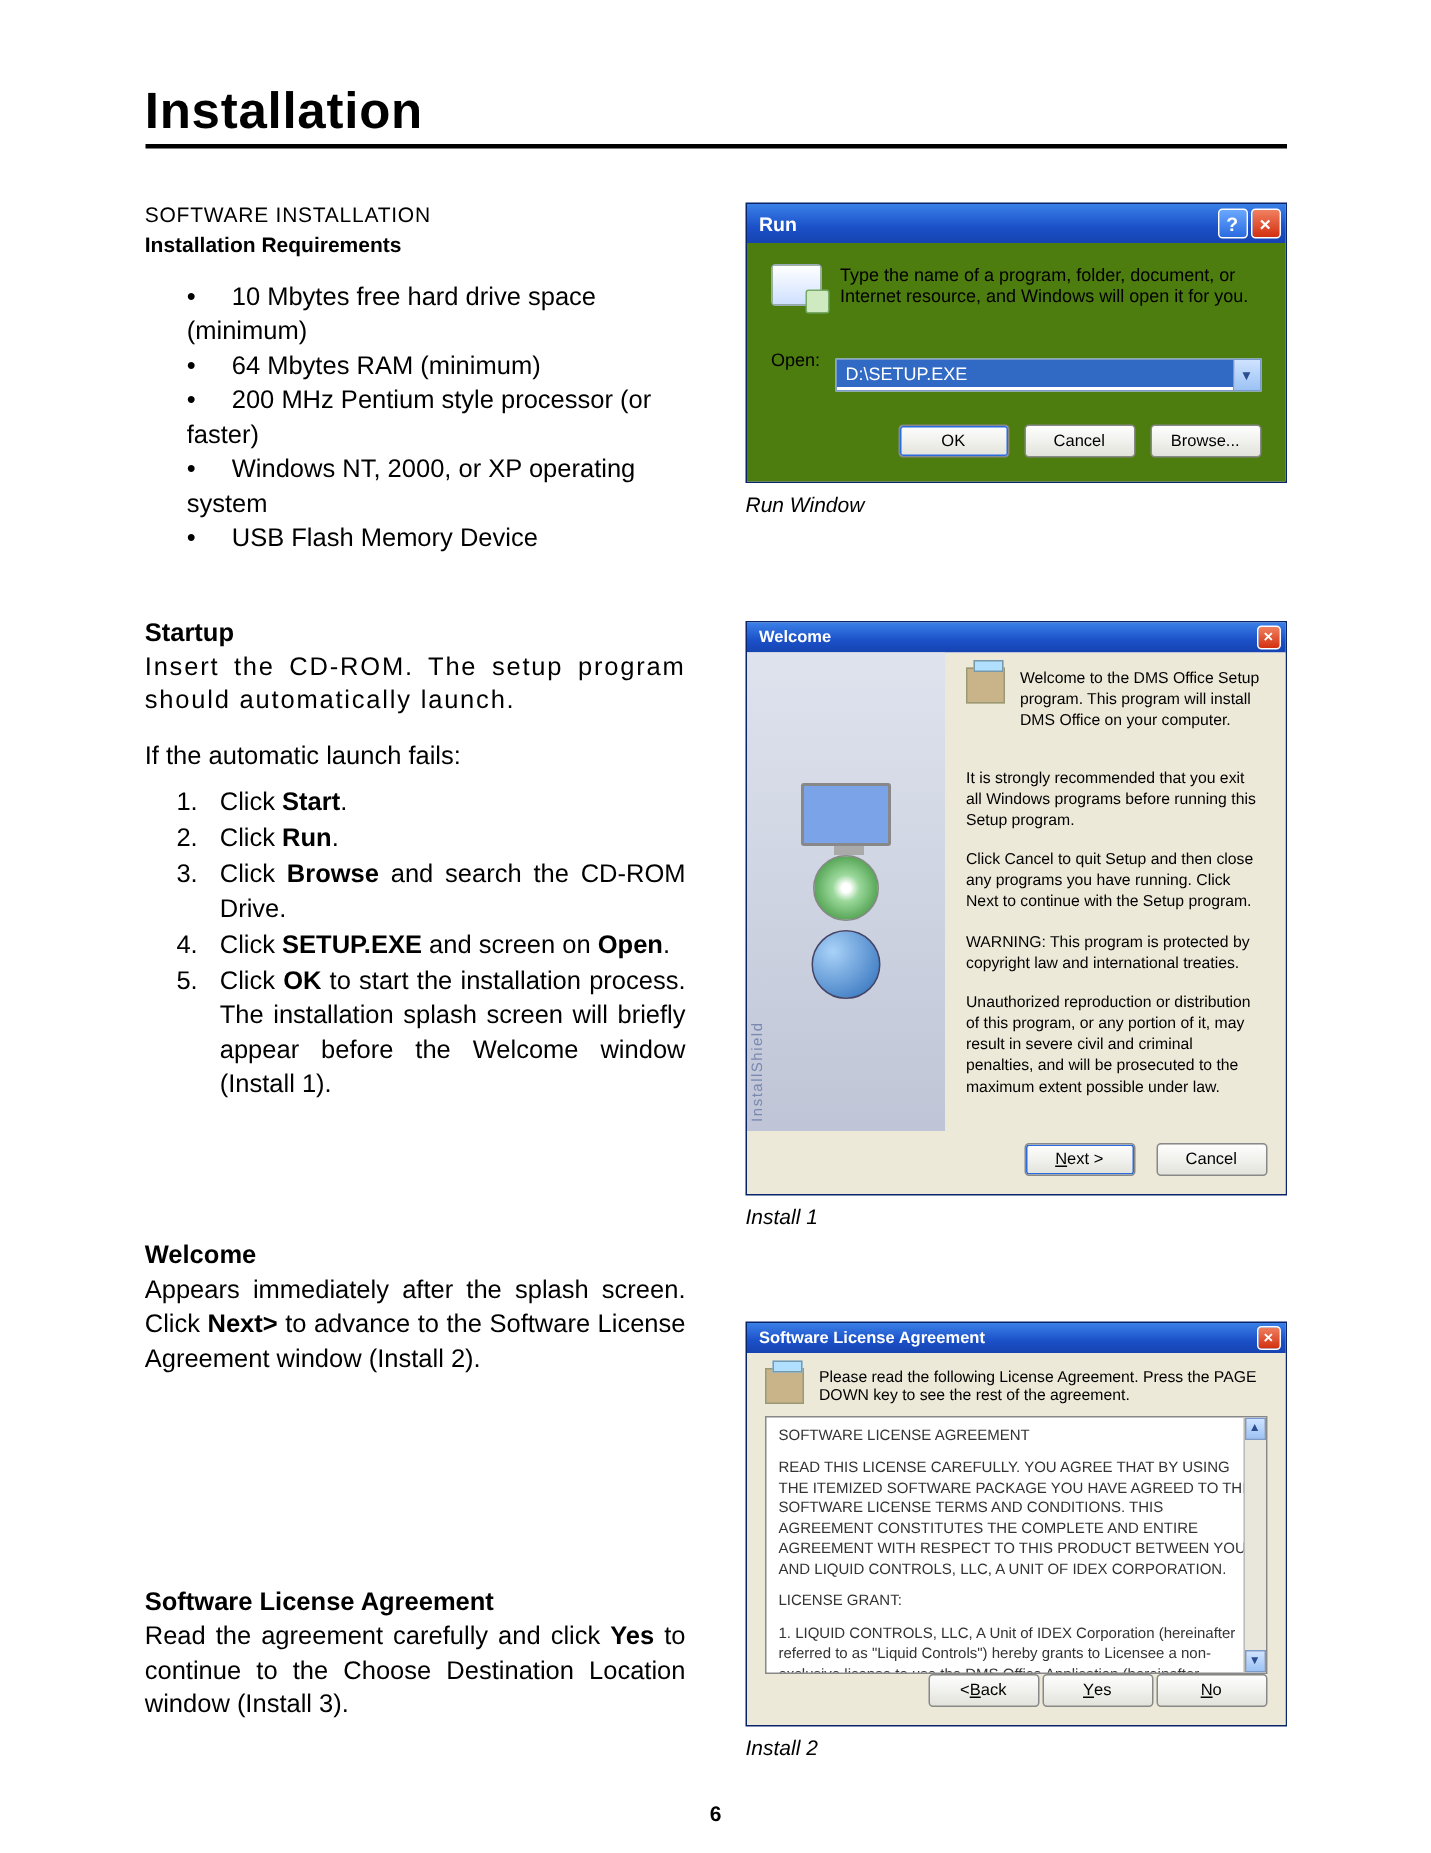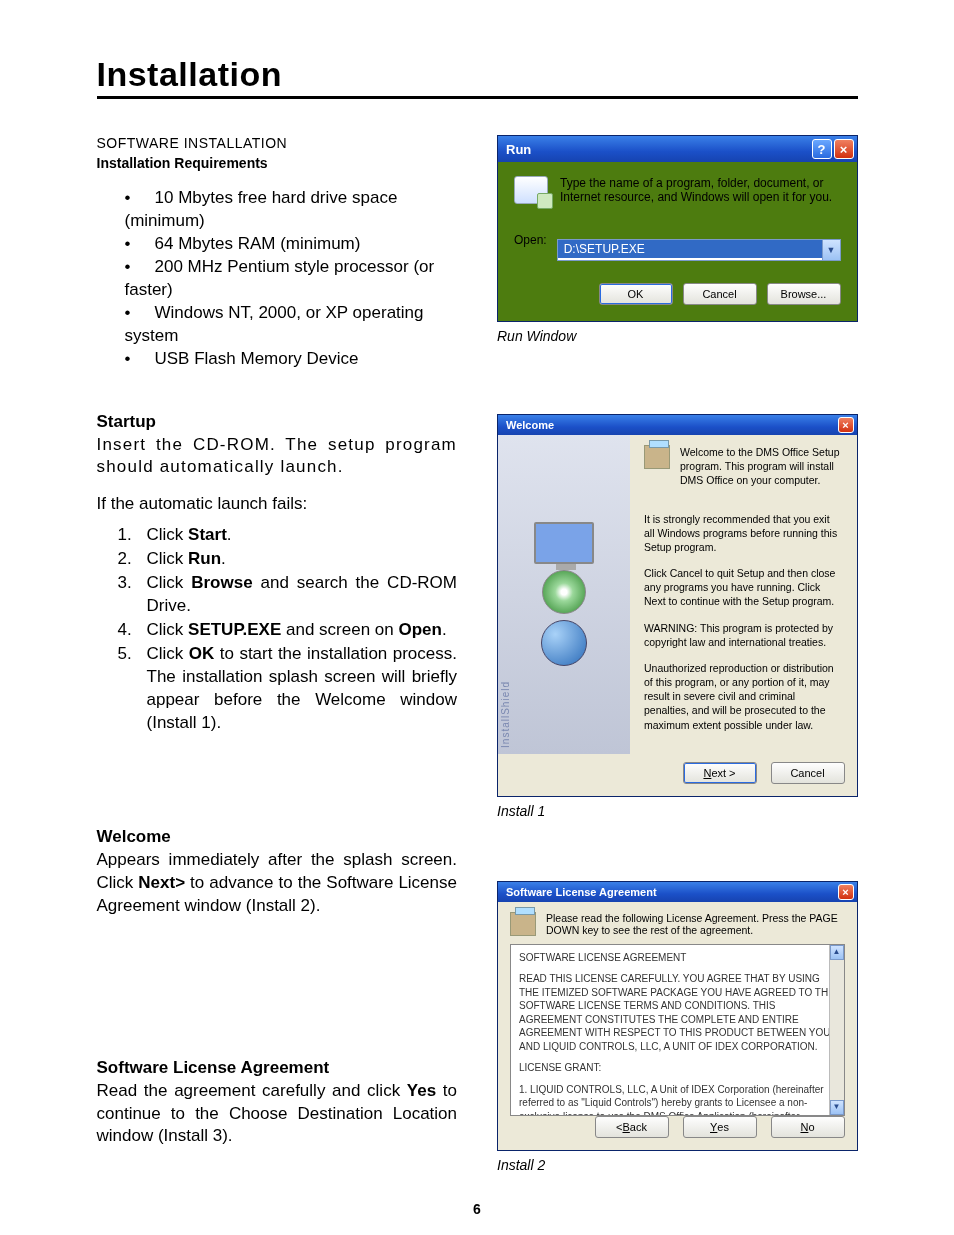--- a/index.html
+++ b/index.html
@@ -173,21 +173,21 @@
     overflow:hidden;
   }
   .lic-ta p { margin-bottom:8px; font-size:10px;}
   .lic-scroll{
     position:absolute; right:0; top:0; bottom:0; width:15px;
     background:#e9e7dc; border-left:1px solid #bbb;
   }
   .lic-scroll .ar{height:15px;background:linear-gradient(#cfe3ff,#9cc2f4);border:1px solid #7a9acb;display:flex;align-items:center;justify-content:center;font-size:8px;color:#2a4d8f;}
   .lic-scroll .ar.bot{position:absolute;bottom:0;left:0;right:0;}
   .lic-q { margin:8px 0 10px; font-size:10.5px; }
-  .lic-btns { display:flex; justify-content:flex-end; gap:14px; }
+  .lic-btns { display:flex; justify-content:flex-end; gap:2px; }
 
   .block { margin-bottom: 28px; }
 
   .und { text-decoration: underline; }
 </style>
 </head>
 <body>
 
 <div class="page">
   <div class="h1">Installation</div>

